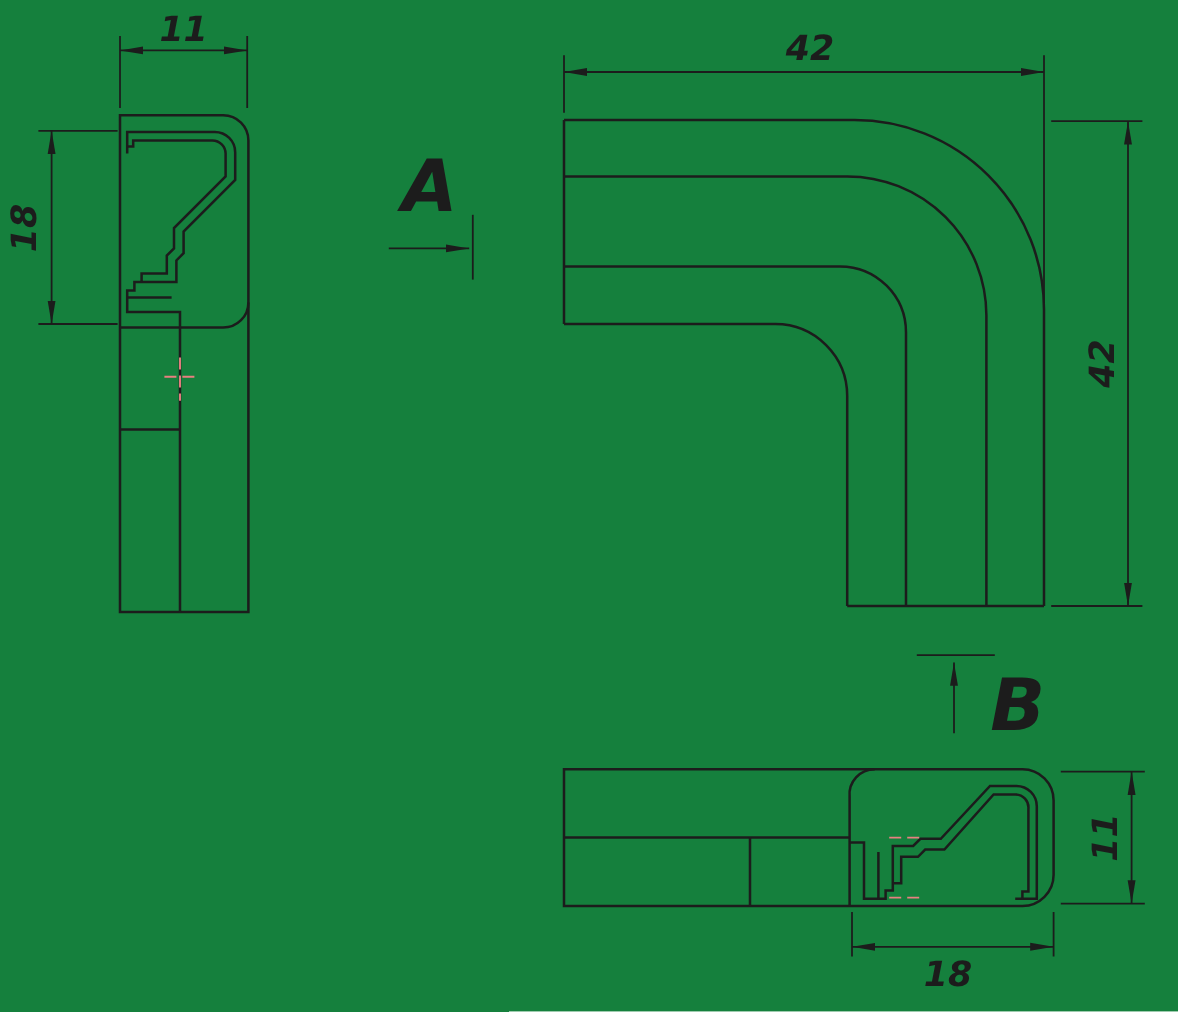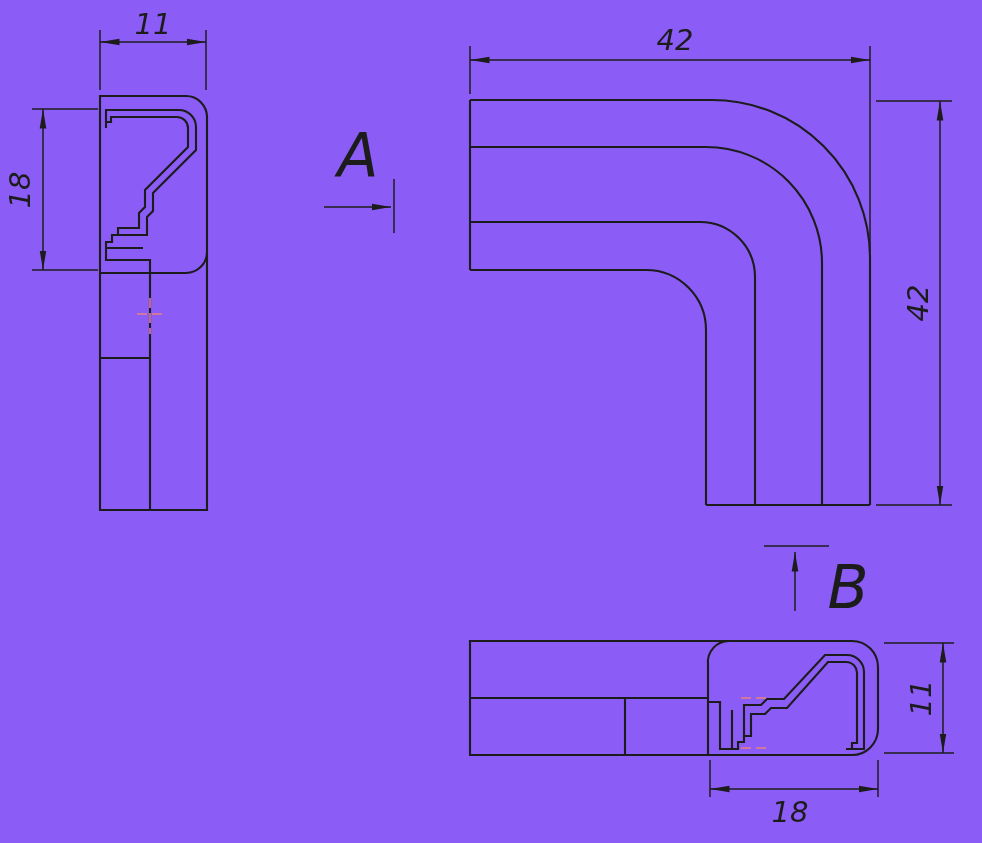--- a/index.html
+++ b/index.html
@@ -5,22 +5,23 @@
   html, body {
     margin: 0;
     padding: 0;
     background: #ffffff;
     font-family: "DejaVu Sans", sans-serif;
   }
   .sheet {
     position: relative;
     width: 982px;
     height: 843px;
-    background: #8b5cf6;
+    background: #15803d;
     overflow: hidden;
+    font-weight: bold;
   }
   svg { display: block; }
   .edge {
     fill: none;
     stroke: #1c1c1c;
     stroke-width: 2.1;
   }
   .thin {
     fill: none;
     stroke: #1c1c1c;

